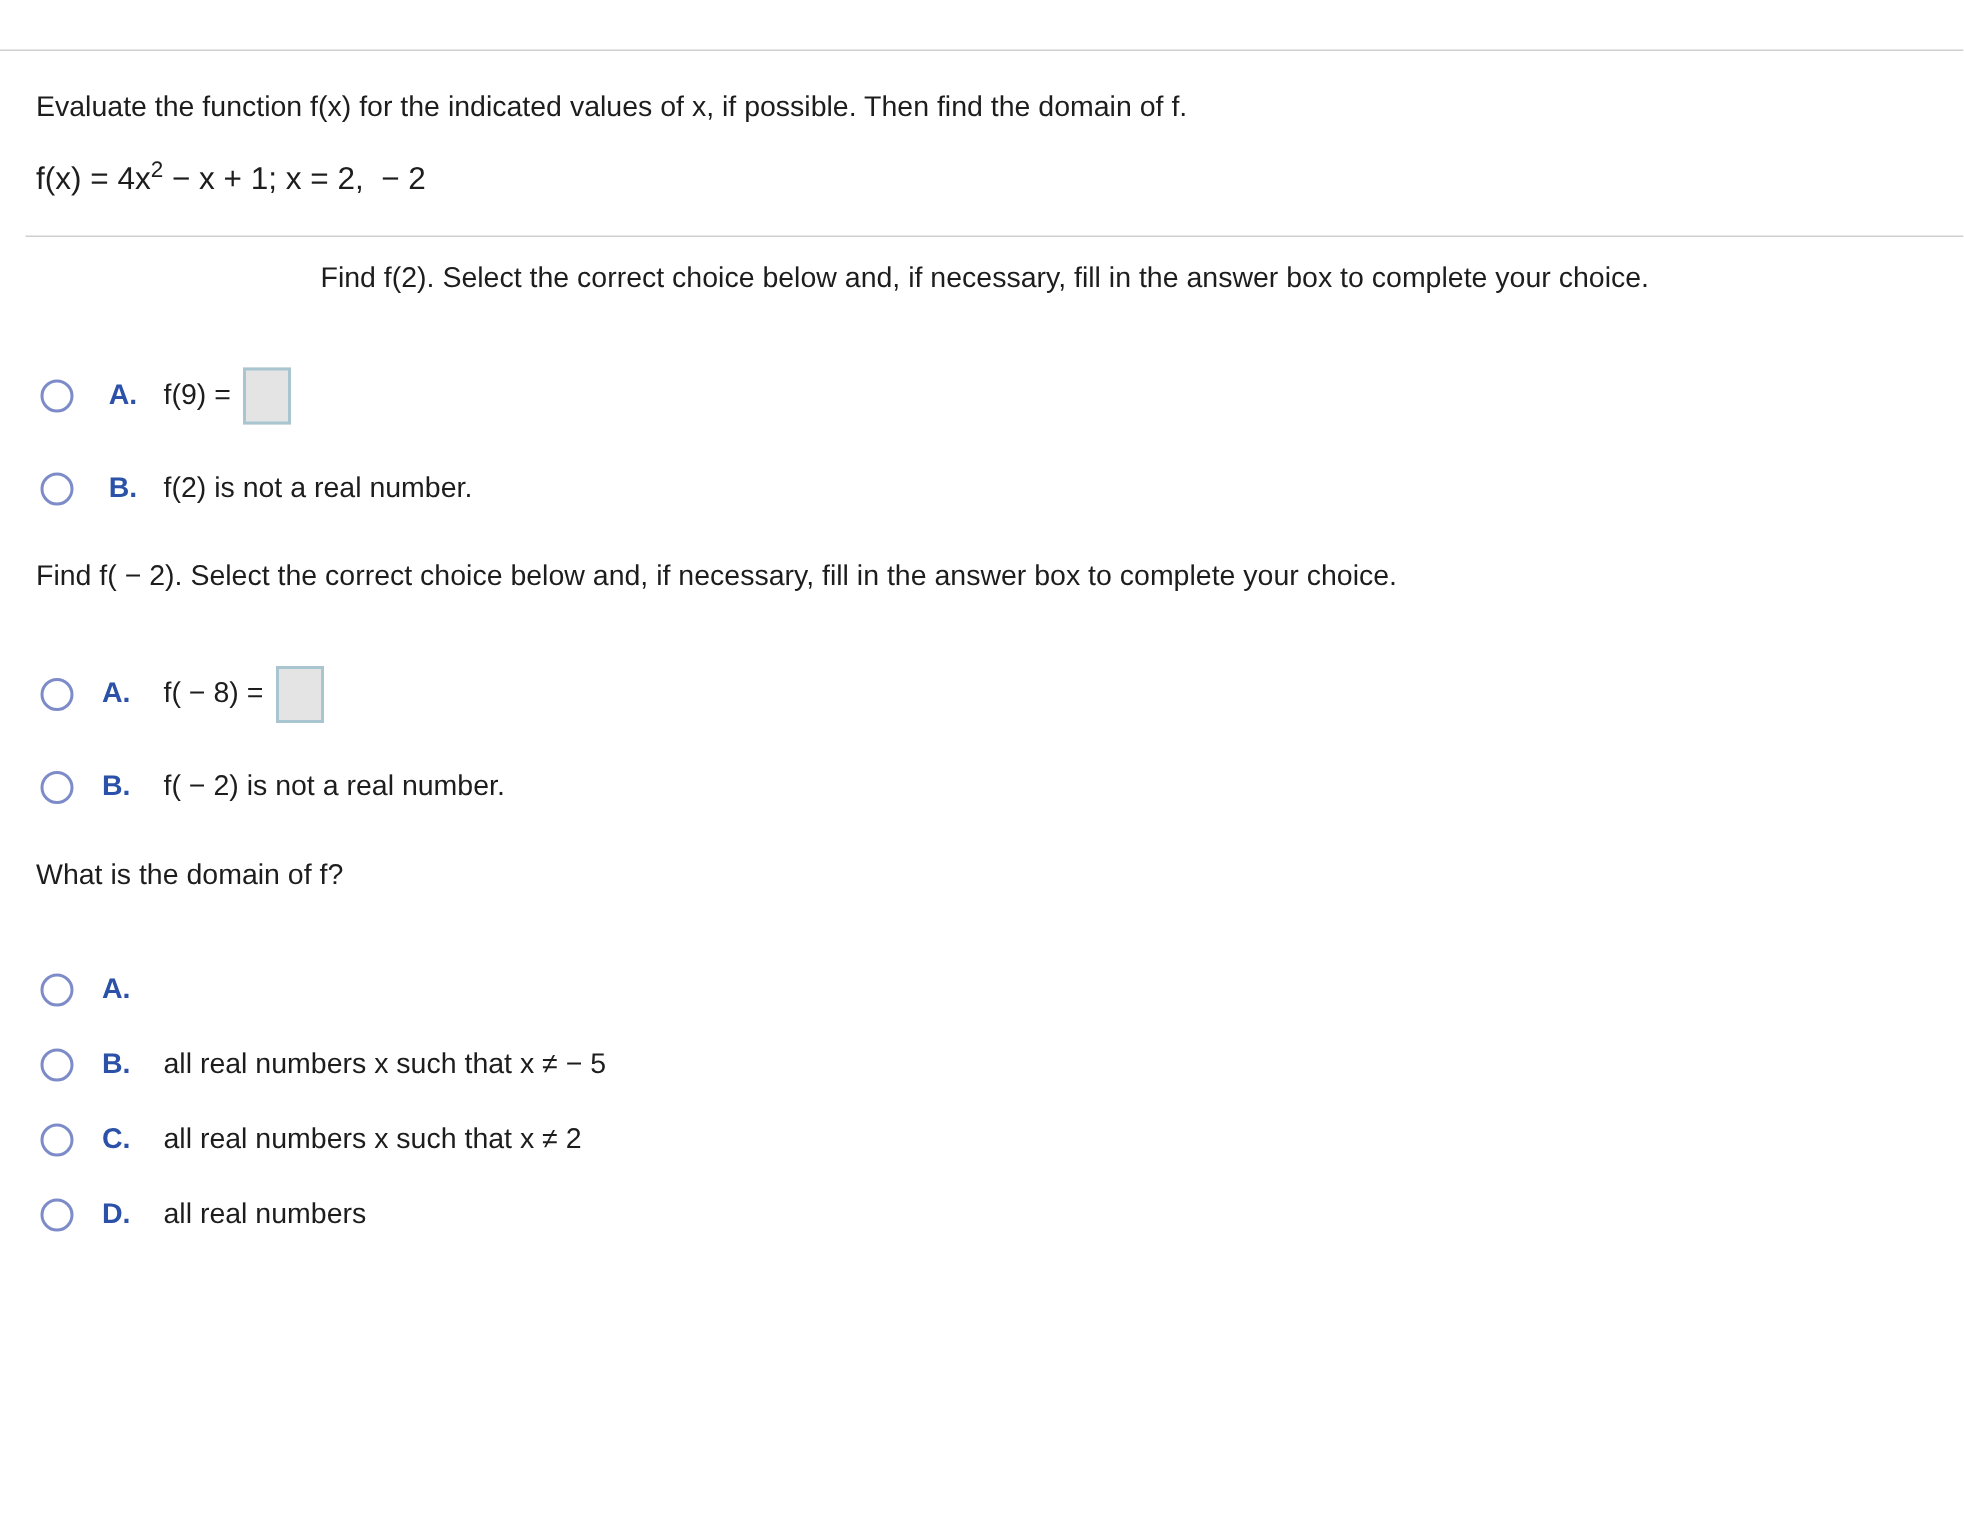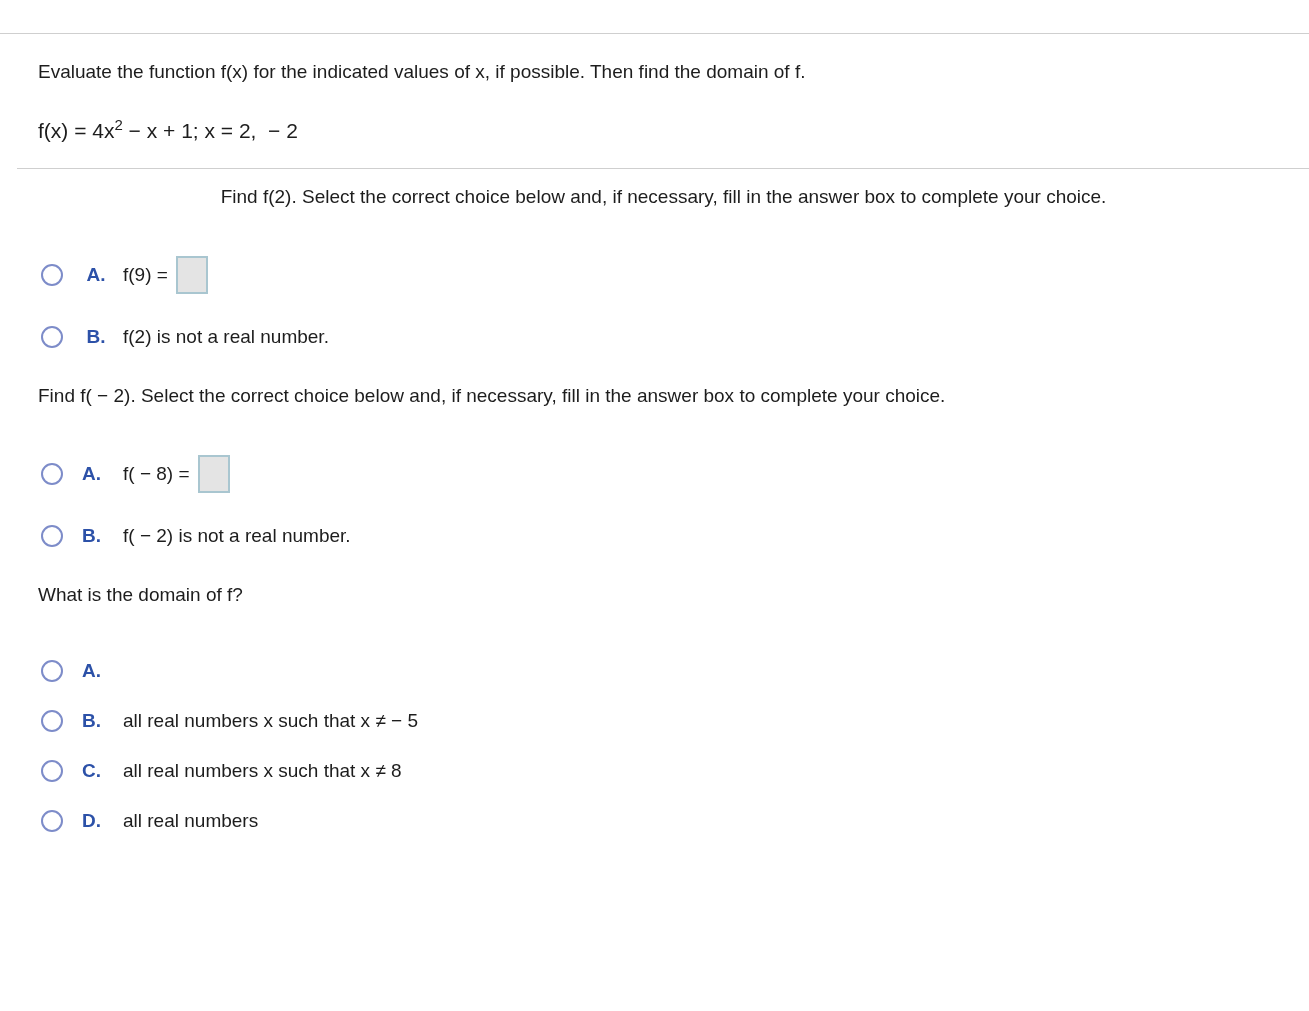--- a/index.html
+++ b/index.html
@@ -9,31 +9,31 @@
     width: 1309px;
     min-height: 1011px;
     font-family: "Liberation Sans", "DejaVu Sans", sans-serif;
     color: #1d1d1d;
   }
   .top-rule {
     height: 33px;
     border-bottom: 1px solid #cfcfcf;
   }
   .content {
-    padding-left: 38px;
+    padding-left: 24px;
     padding-right: 20px;
   }
   .title {
     padding-top: 27px;
     font-size: 19px;
     line-height: 1.2;
     white-space: pre-wrap;
   }
   .formula {
-    margin-top: 34px;
+    margin-top: 23px;
     font-size: 21px;
     line-height: 1.25;
     white-space: pre-wrap;
   }
   .formula .sup {
     font-size: 15px;
     position: relative;
     top: -8px;
   }
   .rule2 {
@@ -153,21 +153,21 @@
             <span class="letter">A.</span>
           </div>
           <div class="choice">
             <span class="radio"></span>
             <span class="letter">B.</span>
             <span class="choice-text">all real numbers x such that x ≠ − 5</span>
           </div>
           <div class="choice">
             <span class="radio"></span>
             <span class="letter">C.</span>
-            <span class="choice-text">all real numbers x such that x ≠ 8</span>
+            <span class="choice-text">all real numbers x such that x ≠ 2</span>
           </div>
           <div class="choice">
             <span class="radio"></span>
             <span class="letter">D.</span>
             <span class="choice-text">all real numbers</span>
           </div>
         </div>
       </section>
     </div>
 </div>

